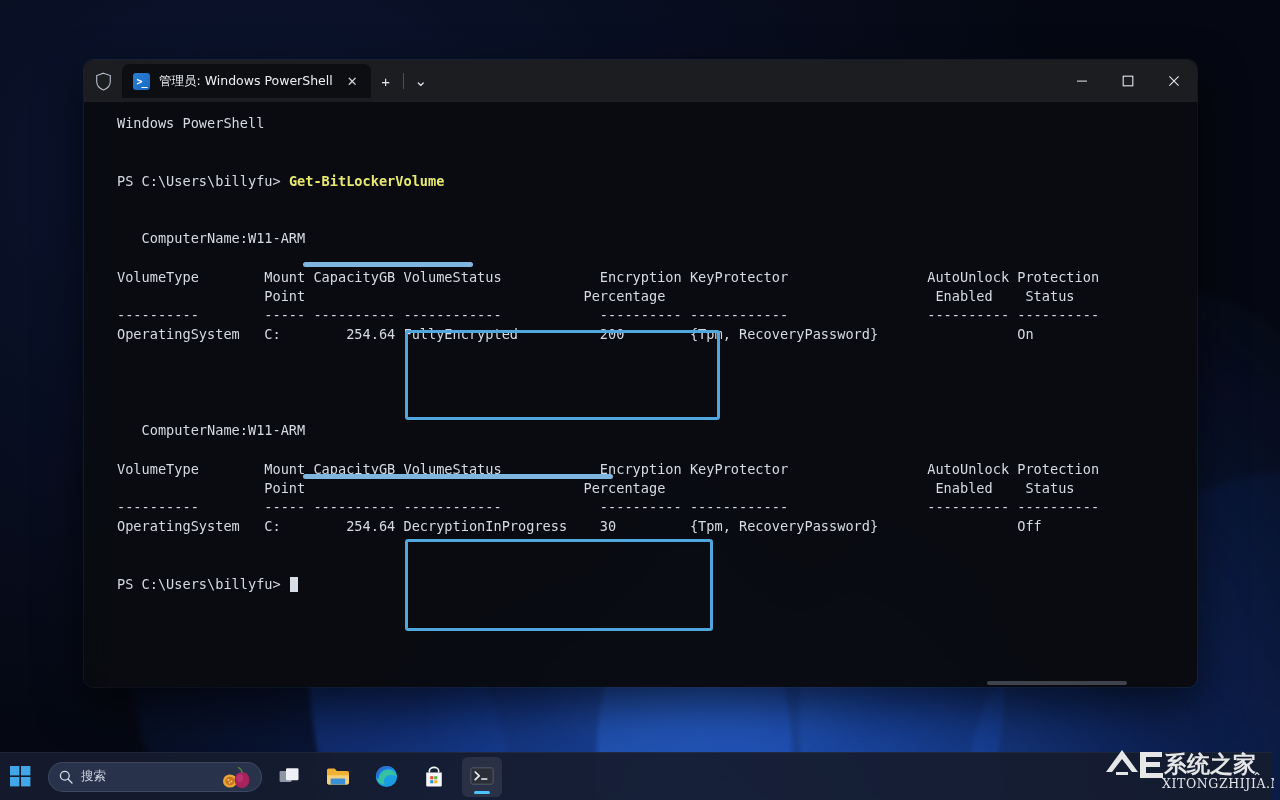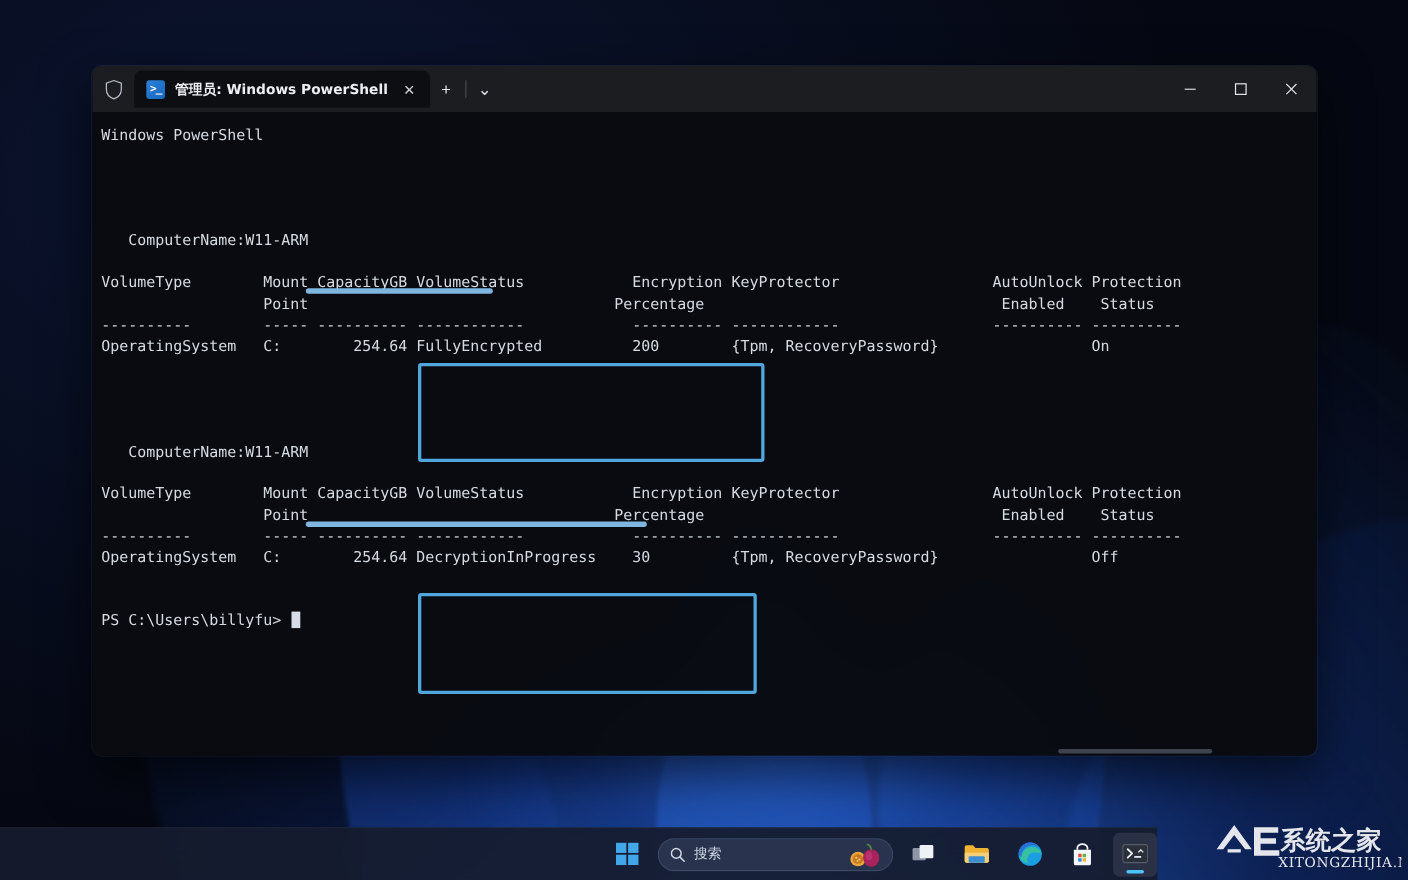--- a/index.html
+++ b/index.html
@@ -90,21 +90,21 @@
     position:relative;
   }
   .tab-icon{
     width:17px; height:17px; border-radius:3px;
     background:linear-gradient(140deg,#2b7fd4,#1668c2);
     display:flex; align-items:center; justify-content:center;
     font-family:"DejaVu Sans Mono", monospace;
     font-size:10px; color:#fff; font-weight:bold; letter-spacing:-1px;
   }
   .tab-title{
-    color:#eceff4; font-size:12.5px; font-weight:700;
+    color:#eceff4; font-size:12.5px; font-weight:400;
     white-space:nowrap; flex:1;
     font-family:"DejaVu Sans","Liberation Sans",sans-serif;
   }
   .tab-close{
     width:21px; height:21px; display:flex; align-items:center; justify-content:center;
     color:#cfd4dd; font-size:13px; border-radius:4px;
   }
   .newtab, .dropdown{
     width:30px; height:34px; display:flex; align-items:center; justify-content:center;
     color:#e2e6ee; font-size:15px;
@@ -122,20 +122,21 @@
   
   #term-body{
     position:relative;
     height:585px;
     padding:12px 0 0 0;
     font-family:"DejaVu Sans Mono","Liberation Mono",monospace;
     font-size:13.6px;
     line-height:19.2px;
     color:#d6dbe3;
     overflow:hidden;
+    margin-left:25px;
   }
   .term-bg-tint{
     position:absolute; inset:0;
     background:rgba(10,12,17,0.82);
     pointer-events:none;
   }
   #term-content{ position:relative; padding:0 0 0 8px; }
   pre.line{
     font-family:"DejaVu Sans Mono","Liberation Mono",monospace;
     font-size:13.6px; line-height:19.2px;
@@ -169,25 +170,25 @@
   #hscroll{
     position:absolute; left:0; right:0; bottom:0; height:8px;
   }
   #hscroll .thumb{
     position:absolute; left:878px; width:140px; top:2px; height:4px;
     background:rgba(190,200,215,.30); border-radius:3px;
   }
 
   
   #taskbar{
-    position:absolute; left:0; bottom:0; width:1052px; height:48px;
+    position:absolute; left:0; bottom:0; width:1272px; height:48px;
     background:rgba(22,28,46,0.93);
     backdrop-filter:blur(22px);
     border-top:1px solid rgba(255,255,255,.05);
-    display:flex; align-items:center; justify-content:flex-end;
+    display:flex; align-items:center; justify-content:flex-start;
   }
   .tb-center{ display:flex; align-items:center; gap:8px; }
   .tb-icon-btn{
     width:40px; height:40px; border-radius:6px;
     display:flex; align-items:center; justify-content:center;
     position:relative;
   }
   .tb-icon-btn.active{ background:rgba(255,255,255,.09); }
   .tb-icon-btn.active::after{
     content:""; position:absolute; bottom:3px; left:50%;
@@ -277,20 +278,21 @@
   </div>
 
   <div id="term-body">
     <div class="term-bg-tint"></div>
 
     <div id="term-content">
       <pre class="line">Windows PowerShell</pre>
       <div class="blank"></div>
       <div class="blank"></div>
 
+      <pre class="line"><span class="prompt">PS C:\Users\billyfu&gt;</span> <span class="cmd">Get-BitLockerVolume</span></pre>
 
       <div class="blank"></div>
       <div class="blank"></div>
 
       <pre class="line">   ComputerName:W11-ARM</pre>
       <div class="blank"></div>
       <pre class="line">VolumeType        Mount CapacityGB VolumeStatus            Encryption KeyProtector                 AutoUnlock Protection</pre>
       <pre class="line">                  Point                                  Percentage                                 Enabled    Status</pre>
       <pre class="line">----------        ----- ---------- ------------            ---------- ------------                 ---------- ----------</pre>
       <pre class="line">OperatingSystem   C:        254.64 FullyEncrypted          200        {Tpm, RecoveryPassword}                 On</pre>

